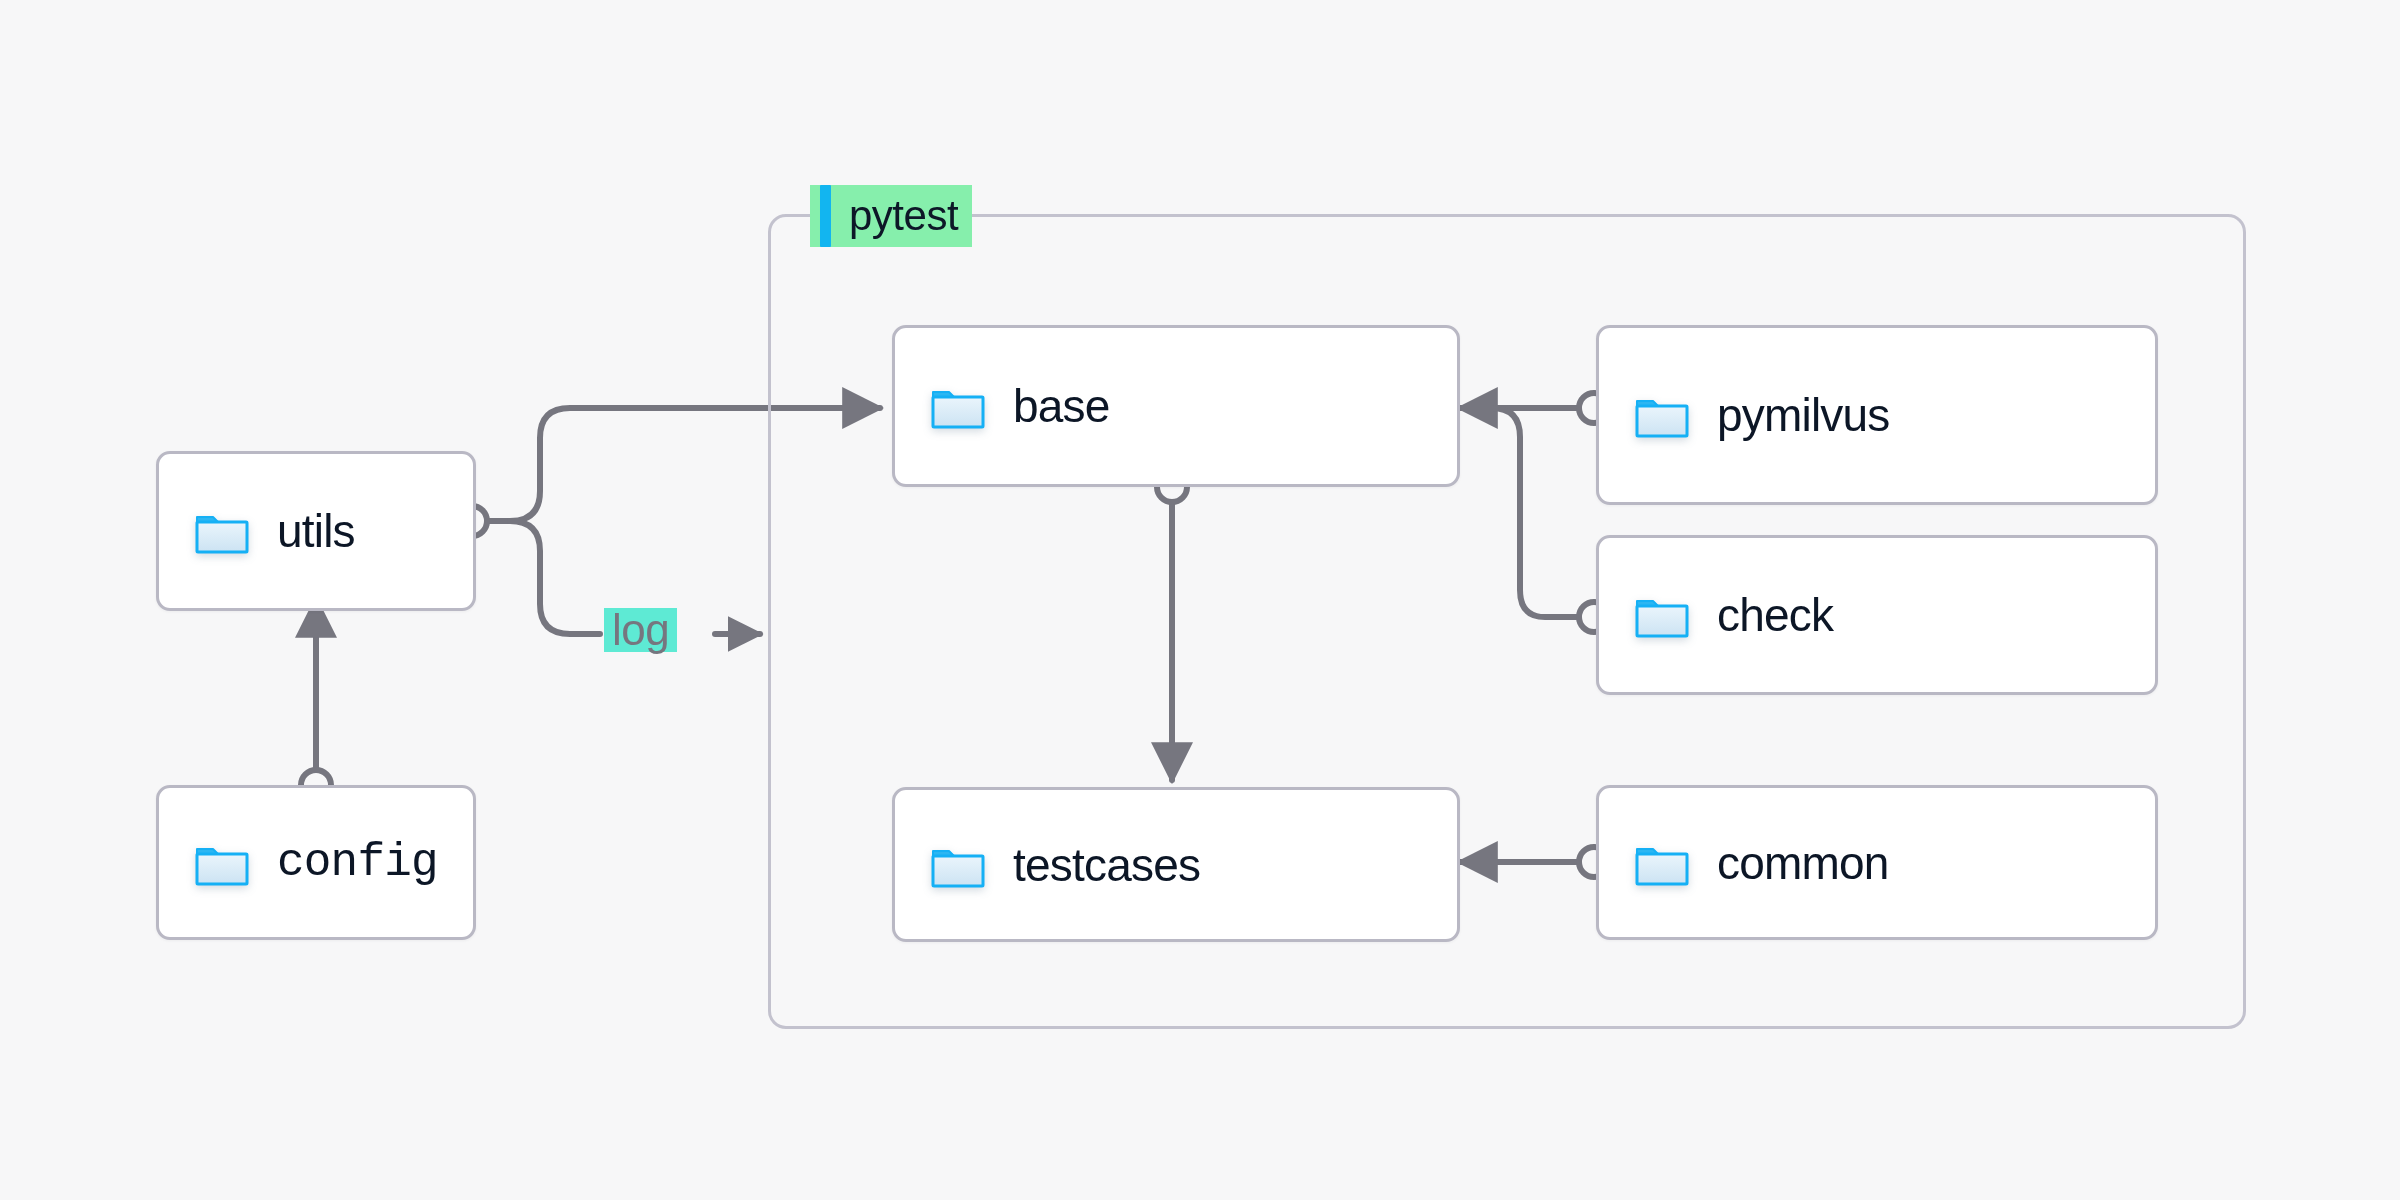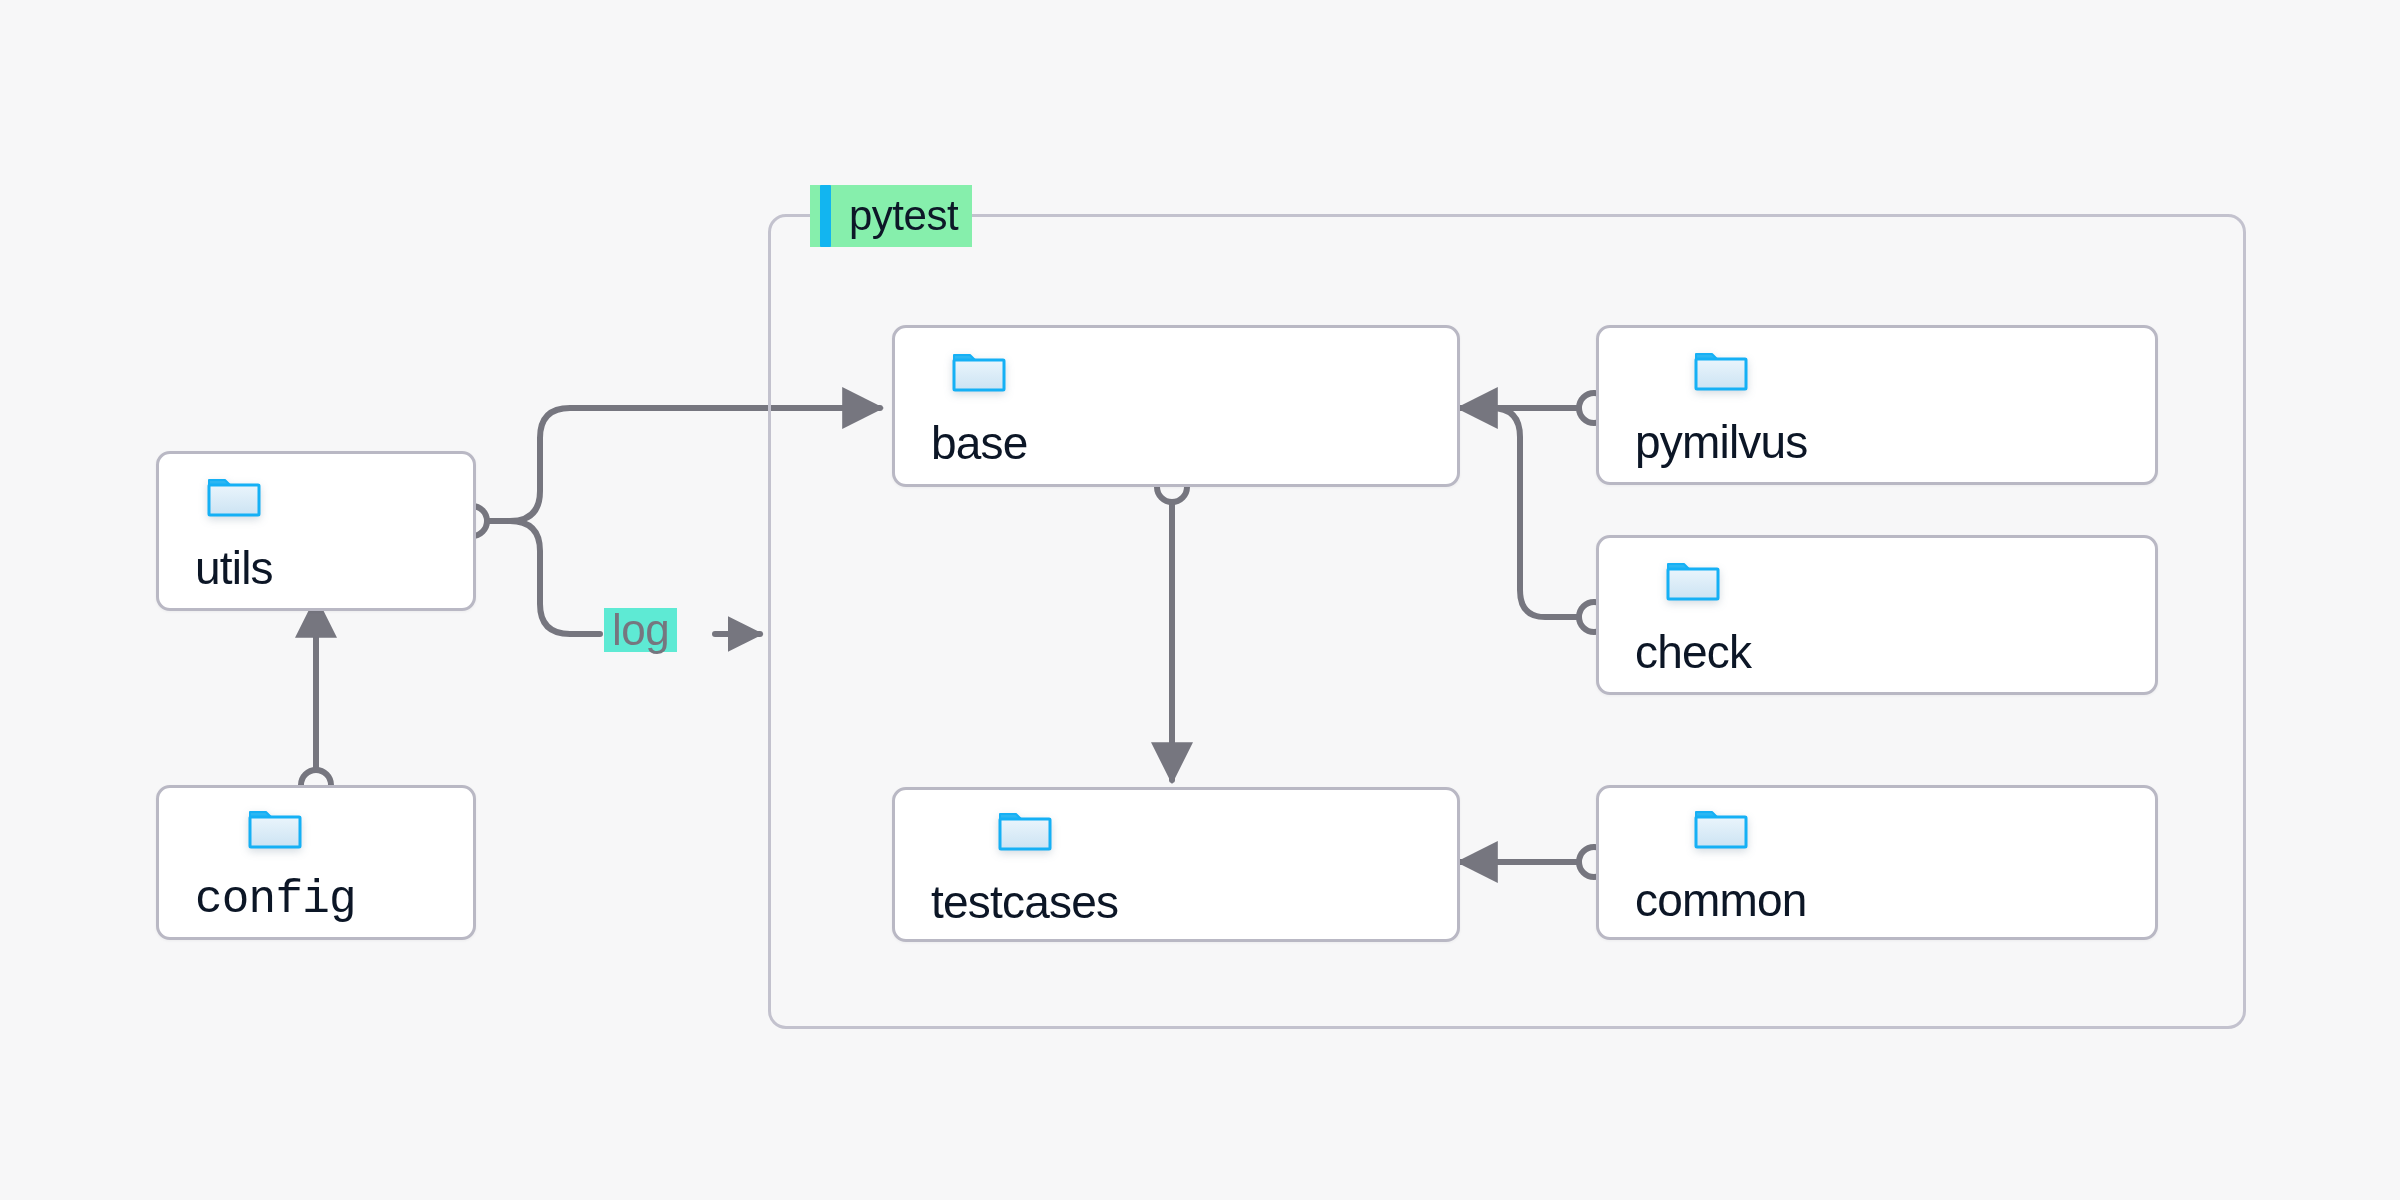--- a/index.html
+++ b/index.html
@@ -67,21 +67,20 @@
     border-radius: 14px;
     display: flex;
     align-items: center;
     box-shadow: 0 1px 3px rgba(30,30,50,0.05);
   }
   .node-inner {
     display: flex;
     align-items: center;
     gap: 28px;
     padding-left: 36px;
-    flex-direction: column;
   }
   .node-label {
     font-size: 46px;
     color: #0c1626;
     letter-spacing: -0.8px;
     line-height: 1;
     white-space: nowrap;
   }
   .folder-icon {
     width: 54px;
@@ -191,21 +190,21 @@
   <div class="node" style="left:892px; top:787px; width:568px; height:155px;">
     <div class="node-inner">
       <svg class="folder-icon" viewBox="0 0 54 46">
         <path d="M2 9 h16 l5 5 h29 v6 H2 Z" fill="#2cb6f2" stroke="#15b0f5" stroke-width="2" stroke-linejoin="round"></path>
         <rect x="2" y="14" width="50" height="30" rx="1" fill="url(#folderGrad)" stroke="#15b0f5" stroke-width="3"></rect>
       </svg>
       <span class="node-label">testcases</span>
     </div>
   </div>
 
-  <div class="node" style="left:1596px; top:325px; width:562px; height:160px;align-items:center;">
+  <div class="node" style="left:1596px; top:325px; width:562px; height:180px;align-items:center;">
     <div class="node-inner">
       <svg class="folder-icon" viewBox="0 0 54 46">
         <path d="M2 9 h16 l5 5 h29 v6 H2 Z" fill="#2cb6f2" stroke="#15b0f5" stroke-width="2" stroke-linejoin="round"></path>
         <rect x="2" y="14" width="50" height="30" rx="1" fill="url(#folderGrad)" stroke="#15b0f5" stroke-width="3"></rect>
       </svg>
       <span class="node-label">pymilvus</span>
     </div>
   </div>
 
   <div class="node" style="left:1596px; top:535px; width:562px; height:160px;">

